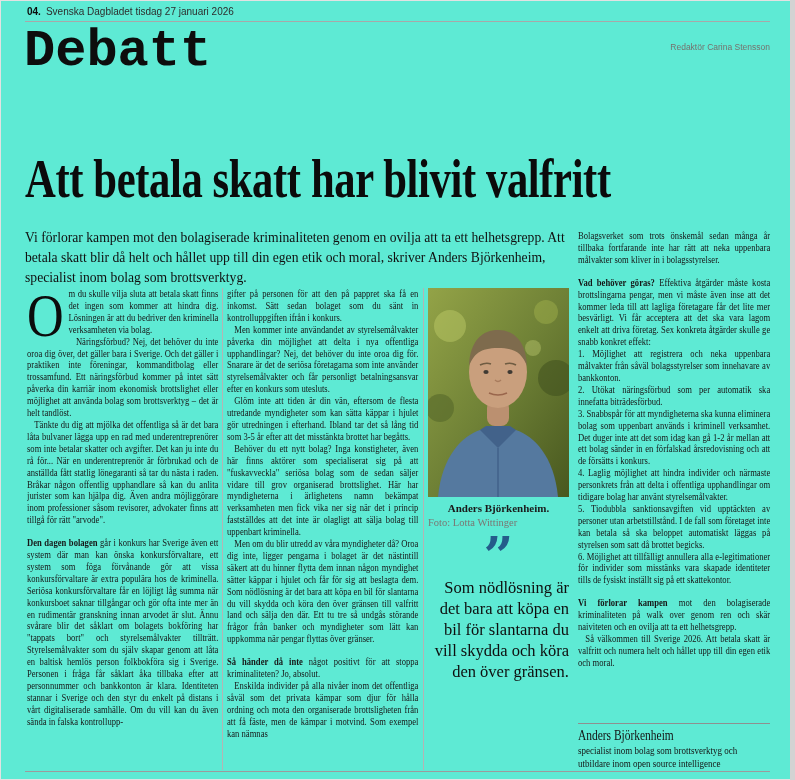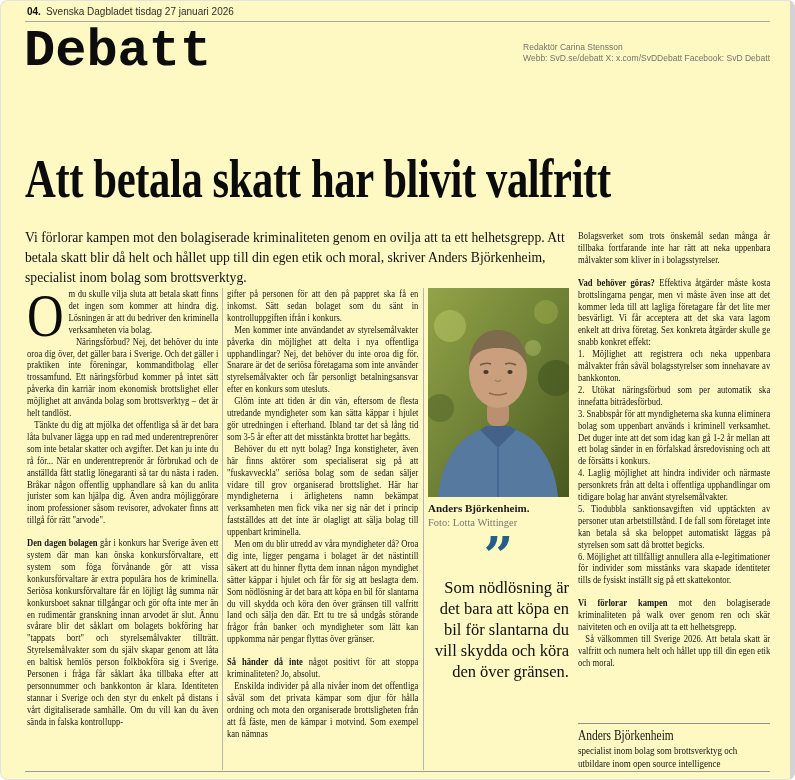--- a/index.html
+++ b/index.html
@@ -1,20 +1,19 @@
 <!DOCTYPE html>
 <html lang="sv"><head>
 <meta charset="utf-8">
 <style>
   html,body{margin:0;padding:0;background:#ffffff;}
   .page{
-    position:relative;width:795px;height:780px;background:#fef9c3;overflow:hidden;
+    position:relative;width:795px;height:780px;background:#5eead4;overflow:hidden;
     font-family:"Liberation Serif","DejaVu Serif",serif;color:#141414;
     box-shadow:inset 0 0 0 1px #e2e2e2;
-    border-radius:8px;
   }
   .edge-right{position:absolute;top:0;right:0;width:5px;height:780px;background:#d3d3d3;}
   
   .foliorow{position:absolute;left:27px;top:6px;font-family:"Liberation Sans","DejaVu Sans",sans-serif;font-size:10px;color:#2d2d2d;white-space:nowrap;}
   .foliorow b{color:#0c0c0c;margin-right:5px;}
   .mast-rule{position:absolute;left:25px;top:21px;width:745px;height:1px;background:#a8a8a8;}
   .section-title{position:absolute;left:24px;top:22px;font-size:52px;font-weight:700;color:#0d0d0d;letter-spacing:0px;font-family:Liberation Mono, monospace;}
   .contact{position:absolute;right:25px;top:42px;font-family:"Liberation Sans","DejaVu Sans",sans-serif;font-size:8.5px;line-height:11px;color:#76716d;}
   
   .headline{
@@ -41,21 +40,21 @@
   .vrule{position:absolute;top:288px;width:1px;height:482px;background:#b4b4b4;}
   #vrule1{left:222px;}
   #vrule2{left:423px;}
   .dropcap{
     float:left;font-size:62px;line-height:50px;padding:2px 6px 0 0;color:#0c0c0c;font-weight:400;
   }
   
   .photocol{position:absolute;left:428px;top:288px;width:141px;}
   .photo{width:141px;height:209px;display:block;}
   .caption{margin-top:5px;font-size:11px;line-height:13.5px;}
-  .caption .cap-name{font-weight:700;color:#1a1a1a;}
+  .caption .cap-name{font-weight:700;color:#1a1a1a;text-align:center;}
   .caption .cap-credit{color:#7b7672;font-weight:400;font-size:10.5px;}
   .pullquote{margin-top:10px;text-align:center;}
   .qmark{font-size:52px;line-height:34px;font-weight:700;font-family:"DejaVu Serif","Liberation Serif",serif;}
   .qtext{margin-top:4px;font-size:16.5px;line-height:21px;color:#0e0e0e;text-align:right;}
   
   .rightcol{
     position:absolute;left:578px;top:230px;width:235px;height:492px;overflow:hidden;
     font-size:10.5px;line-height:11.9px;text-align:justify;color:#161616;
     transform:scaleX(0.818);transform-origin:top left;
   }
@@ -77,21 +76,20 @@
 
 <div class="page">
 
   <div class="foliorow">
     <b>04.</b><span>Svenska Dagbladet tisdag 27 januari 2026</span>
   </div>
   <div class="mast-rule"></div>
   <div class="section-title">Debatt</div>
   <div class="contact">
     <div>Redaktör Carina Stensson</div>
-    <div>Webb: SvD.se/debatt  X: x.com/SvDDebatt  Facebook: SvD Debatt</div>
   </div>
 
   <div class="headline">Att betala skatt har blivit valfritt</div>
   <div class="lede">Vi förlorar kampen mot den bolagiserade kriminaliteten genom en ovilja att ta ett helhetsgrepp. Att betala skatt blir då helt och hållet upp till din egen etik och moral, skriver Anders Björkenheim, specialist inom bolag som brottsverktyg.</div>
 
   <div class="bodycol" id="col1">
     <p><span class="dropcap">O</span><span>m du skulle vilja sluta att betala skatt finns det ingen som kommer att hindra dig. Lösningen är att du bedriver den kriminella verksamheten via bolag.</span></p>
     <p class="ind">Näringsförbud? Nej, det behöver du inte oroa dig över, det gäller bara i Sverige. Och det gäller i praktiken inte föreningar, kommanditbolag eller trossamfund. Ett näringsförbud kommer på intet sätt påverka din karriär inom ekonomisk brottslighet eller möjlighet att använda bolag som brottsverktyg – det är helt tandlöst.</p>
     <p class="ind">Tänkte du dig att mjölka det offentliga så är det bara låta bulvaner lägga upp en rad med underentreprenörer som inte betalar skatter och avgifter. Det kan ju inte du rå för... När en underentreprenör är förbrukad och de anställda fått statlig lönegaranti så tar du nästa i raden. Bråkar någon offentlig upphandlare så kan du anlita jurister som kan hjälpa dig. Även andra möjliggörare inom professioner såsom revisorer, advokater finns att tillgå för rätt "arvode".</p>
     <p class="gap"><b class="leadin">Den dagen bolagen</b><span> går i konkurs har Sverige även ett system där man kan önska konkursförvaltare, ett system som föga förvånande gör att vissa konkursförvaltare är extra populära hos de kriminella. Seriösa konkursförvaltare får en löjligt låg summa när konkursboet saknar tillgångar och gör ofta inte mer än en rudimentär granskning innan arvodet är slut. Ännu svårare blir det såklart om bolagets bokföring har "tappats bort" och styrelsemålvakter tillträtt. Styrelsemålvakter som du själv skapar genom att låta en baltisk hemlös person folkbokföra sig i Sverige. Personen i fråga får såklart åka tillbaka efter att personnummer och bankkonton är klara. Identiteten stannar i Sverige och den styr du enkelt på distans i vårt digitaliserade samhälle. Om du vill kan du även sända in falska kontrollupp-</span></p>

